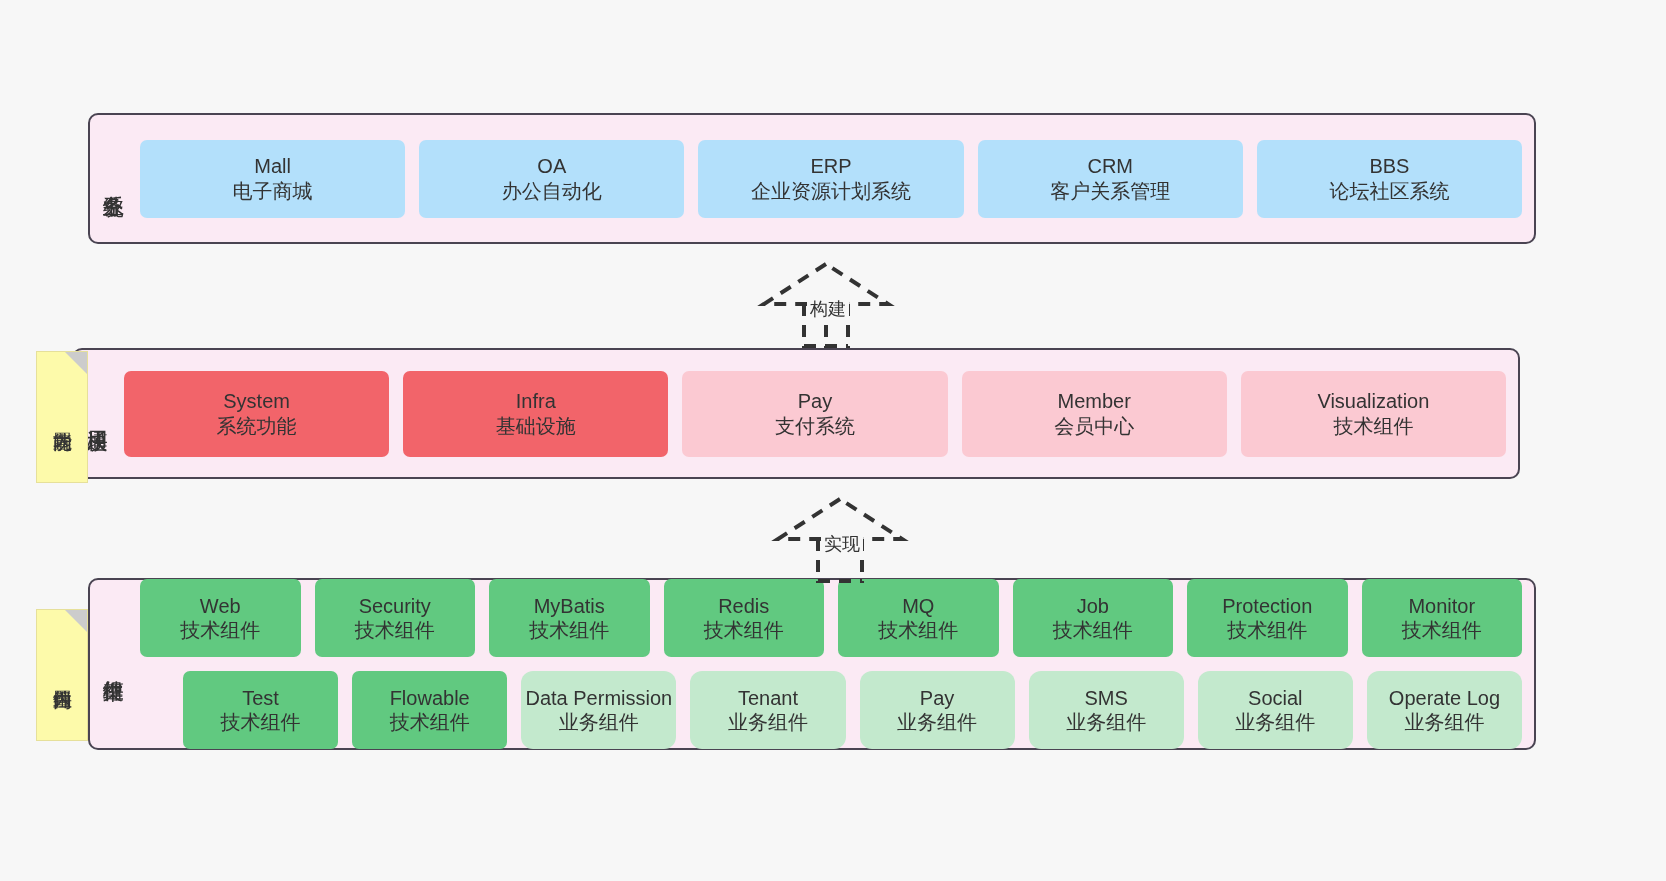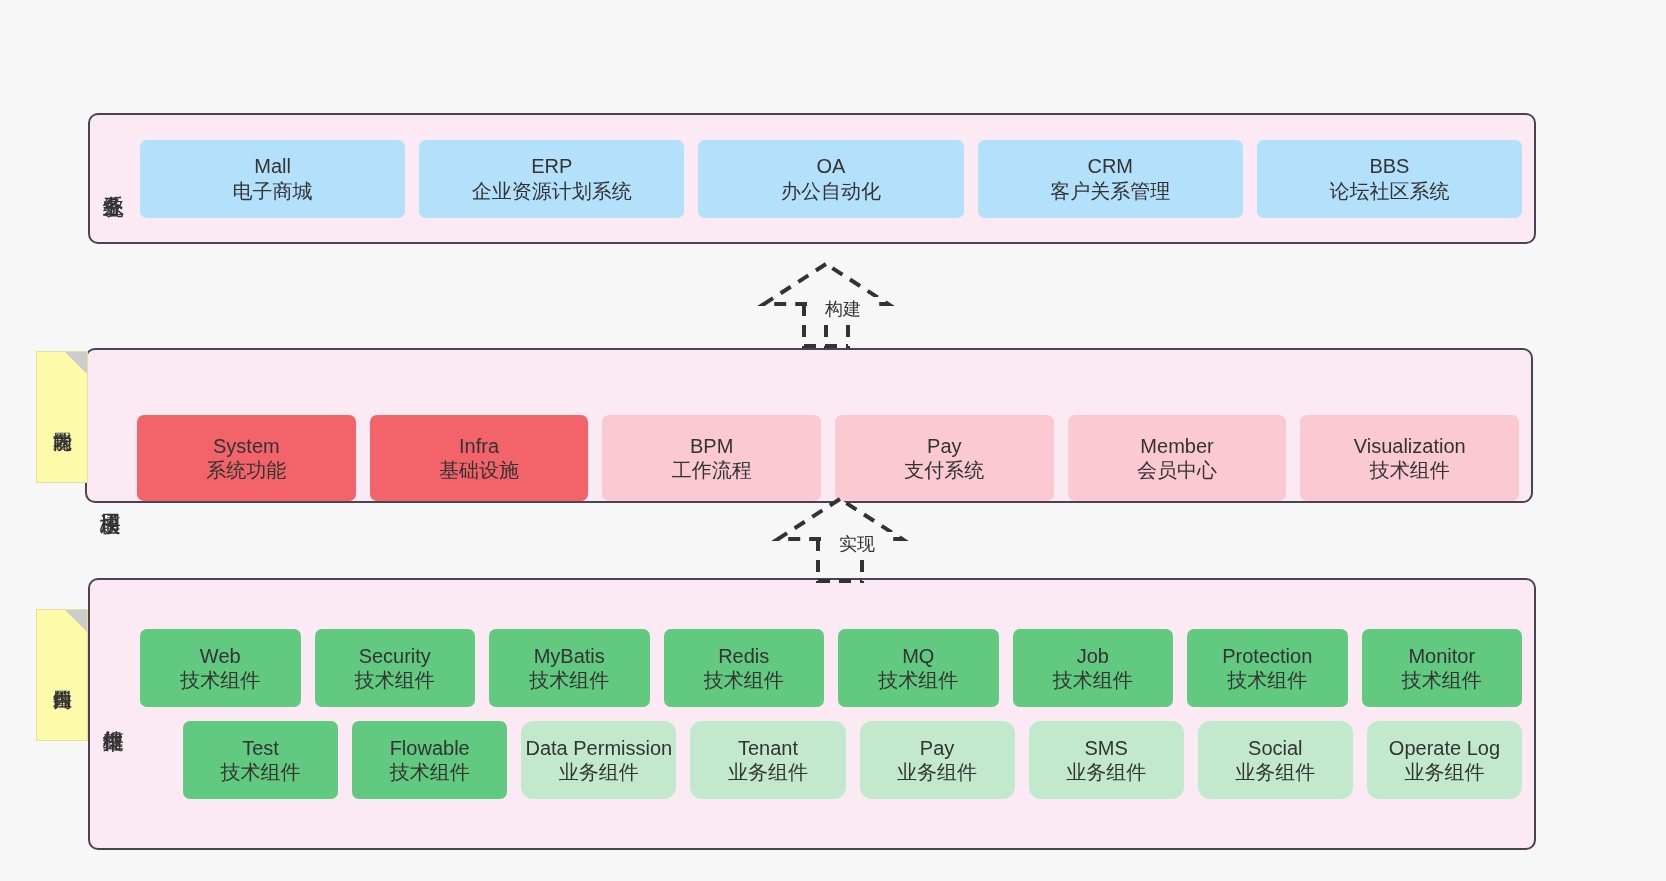--- a/index.html
+++ b/index.html
@@ -113,44 +113,44 @@
   
   .connector {
     position: absolute;
     z-index: 3;
   }
   .conn-label {
     position: absolute;
     font-size: 18px;
     color: #333333;
     background: #f7f7f7;
-    padding: 0 18px;
+    padding: 0 3px;
     white-space: nowrap;
   }
 </style>
 </head>
 <body>
 
 <div class="canvas">
 
   <div class="layer" id="layer-business" style="left:88px; top:113px; width:1448px; height:131px;">
     <div class="layer-title">业务系统</div>
     <div class="layer-body">
       <div class="row" id="row-business">
           <div class="node blue">
             <div class="n-name">Mall</div>
             <div class="n-sub">电子商城</div>
           </div>
           <div class="node blue">
+            <div class="n-name">OA</div>
+            <div class="n-sub">办公自动化</div>
+          </div>
+          <div class="node blue">
             <div class="n-name">ERP</div>
             <div class="n-sub">企业资源计划系统</div>
-          </div>
-          <div class="node blue">
-            <div class="n-name">OA</div>
-            <div class="n-sub">办公自动化</div>
           </div>
           <div class="node blue">
             <div class="n-name">CRM</div>
             <div class="n-sub">客户关系管理</div>
           </div>
           <div class="node blue">
             <div class="n-name">BBS</div>
             <div class="n-sub">论坛社区系统</div>
           </div>
         </div>
@@ -166,35 +166,31 @@
       <path d="M48 88 L92 88" fill="none" stroke="#333333" stroke-width="4" stroke-dasharray="12,9"></path>
     </svg>
     <span class="conn-label" style="left:51px; top:39px;">构建</span>
   </div>
 
   <div class="sticky" style="left:36px; top:351px; height:132px;">
     <span class="fold"></span>
     <span>内置功能</span>
   </div>
 
-  <div class="layer" id="layer-modules" style="left:85px; top:348px; width:1448px; height:155px;align-items:flex-end;">
+  <div class="layer" id="layer-modules" style="left:72px; top:348px; width:1448px; height:131px;">
     <div class="layer-title">通用模块</div>
     <div class="layer-body">
       <div class="row" id="row-modules">
           <div class="node red">
             <div class="n-name">System</div>
             <div class="n-sub">系统功能</div>
           </div>
           <div class="node red">
             <div class="n-name">Infra</div>
             <div class="n-sub">基础设施</div>
-          </div>
-          <div class="node pink">
-            <div class="n-name">BPM</div>
-            <div class="n-sub">工作流程</div>
           </div>
           <div class="node pink">
             <div class="n-name">Pay</div>
             <div class="n-sub">支付系统</div>
           </div>
           <div class="node pink">
             <div class="n-name">Member</div>
             <div class="n-sub">会员中心</div>
           </div>
           <div class="node pink">
@@ -213,21 +209,21 @@
       <path d="M48 88 L92 88" fill="none" stroke="#333333" stroke-width="4" stroke-dasharray="12,9"></path>
     </svg>
     <span class="conn-label" style="left:51px; top:39px;">实现</span>
   </div>
 
   <div class="sticky" style="left:36px; top:609px; height:132px;">
     <span class="fold"></span>
     <span>内置组件</span>
   </div>
 
-  <div class="layer" id="layer-framework" style="left:88px; top:578px; width:1448px; height:272px;">
+  <div class="layer" id="layer-framework" style="left:88px; top:578px; width:1448px; height:172px;">
     <div class="layer-title">框架组件</div>
     <div class="layer-body">
       <div class="row" id="row-framework-1">
           <div class="node green">
             <div class="n-name">Web</div>
             <div class="n-sub">技术组件</div>
           </div>
           <div class="node green">
             <div class="n-name">Security</div>
             <div class="n-sub">技术组件</div>

